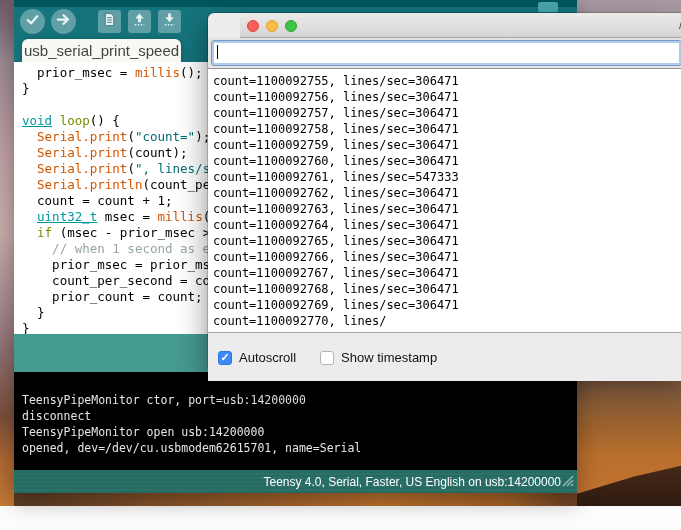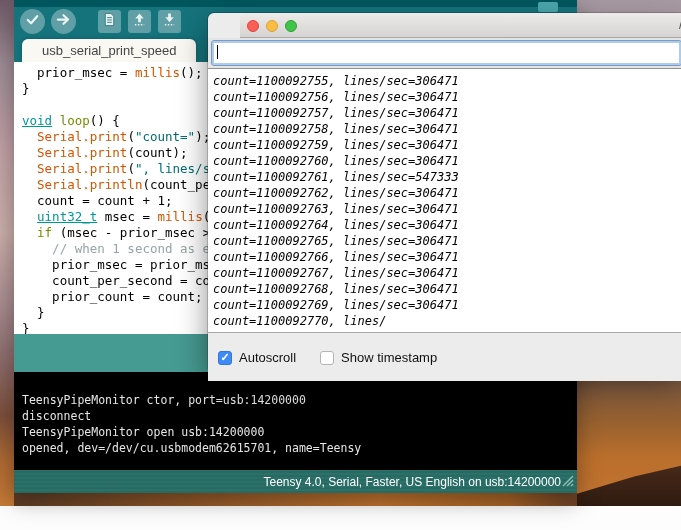--- a/index.html
+++ b/index.html
@@ -26,21 +26,21 @@
        background:#4aa6ac;z-index:3;}
   .ide-toolbar{position:absolute;left:0;top:7px;width:563px;height:29px;background:#15737c;
        display:flex;align-items:center;}
   .tbtn{display:flex;align-items:center;justify-content:center;background:#5f9fa5;}
   .tbtn.circle{width:25px;height:25px;border-radius:50%;margin-left:6px;}
   .tbtn.circle:first-child{margin-left:6px;}
   .tbtn.square{width:23px;height:23px;border-radius:3px;margin-left:7px;}
   .tbtn.gapped{margin-left:22px;}
   .ide-tabrow{position:absolute;left:0;top:36px;width:563px;height:26px;background:#15737c;}
   .ide-tab{position:absolute;left:8px;top:3px;height:23px;background:#faf8f2;color:#454545;
-       border-radius:6px 6px 0 0;font-size:13px;line-height:23px;padding:0 20px;
+       border-radius:6px 6px 0 0;font-size:15px;line-height:23px;padding:0 2px;
        box-shadow:0 0 4px rgba(0,0,0,.25);}
   .ide-editor{position:absolute;left:0;top:62px;width:563px;height:272px;background:#fff;
        font-family:"DejaVu Sans Mono",monospace;font-size:12.5px;line-height:16px;
        padding:3px 0 0 8px;box-sizing:border-box;overflow:hidden;}
   .cline{white-space:pre;height:16px;color:#000;}
   .tok-p{color:#000;}
   .tok-kw1{color:#00979C;text-decoration:underline;}
   .tok-kw3{color:#728E00;}
   .tok-fn{color:#D35400;}
   .tok-str{color:#006D71;}
@@ -67,21 +67,21 @@
   .tl.green{left:45px;background:#3fc447;border:1px solid #2da334;box-sizing:border-box;}
   .mtitle{position:absolute;right:2px;top:5px;font-size:12px;color:#4a4a4a;}
   .msendrow{position:absolute;left:0;top:25px;width:100%;height:30px;background:#e4e4e4;}
   .minput{position:absolute;left:4px;top:3px;width:465px;height:20px;background:#fff;
        border:2px solid #aecbeb;outline:1px solid #7a9cc4;border-radius:2px;}
   .caret{position:absolute;left:3px;top:2px;width:1px;height:14px;background:#000;}
   .moutput{position:absolute;left:0;top:55px;width:100%;height:265px;background:#fff;
        border-top:1px solid #919191;border-bottom:1px solid #a8a8a8;box-sizing:border-box;
        font-family:"DejaVu Sans Mono",monospace;font-size:12px;line-height:16px;color:#000;
        padding:4px 0 0 5px;overflow:hidden;}
-  .oline{white-space:pre;height:16px;font-style:italic;}
+  .oline{white-space:pre;height:16px;}
   .mcontrols{position:absolute;left:0;top:321px;width:100%;height:47px;background:#ececec;
        display:flex;align-items:center;padding-left:10px;box-sizing:border-box;font-size:13px;color:#111;}
   .cb{width:14px;height:14px;border-radius:3px;background:#fff;border:1px solid #b5b5b5;
       box-sizing:border-box;display:inline-flex;align-items:center;justify-content:center;}
   .cb.checked{background:#3d8af7;border-color:#2f78e0;color:#fff;font-size:11px;font-weight:bold;}
   .cb.checked::after{content:"✓";}
   .cblabel{margin-left:7px;margin-right:24px;}
 </style>
 </head>
 <body>
@@ -167,21 +167,21 @@
         <div class="cline"><span class="tok-p">  }</span></div>
         <div class="cline"><span class="tok-p">}</span></div>
       </div>
 
     <div class="ide-midstrip"></div>
 
     <div class="ide-console" id="console">
         <div>TeensyPipeMonitor ctor, port=usb:14200000</div>
         <div>disconnect</div>
         <div>TeensyPipeMonitor open usb:14200000</div>
-        <div>opened, dev=/dev/cu.usbmodem62615701, name=Teensy</div>
+        <div>opened, dev=/dev/cu.usbmodem62615701, name=Serial</div>
       </div>
 
     <div class="ide-statusbar">
       <span>Teensy 4.0, Serial, Faster, US English on usb:14200000</span>
       <span class="grip">
         <svg width="15" height="15" viewBox="0 0 15 15">
             <line x1="4" y1="14" x2="14" y2="4" stroke="#8fbcb4" stroke-width="1.4"></line>
             <line x1="8" y1="14" x2="14" y2="8" stroke="#8fbcb4" stroke-width="1.4"></line>
             <line x1="12" y1="14" x2="14" y2="12" stroke="#8fbcb4" stroke-width="1.4"></line>
           </svg>

